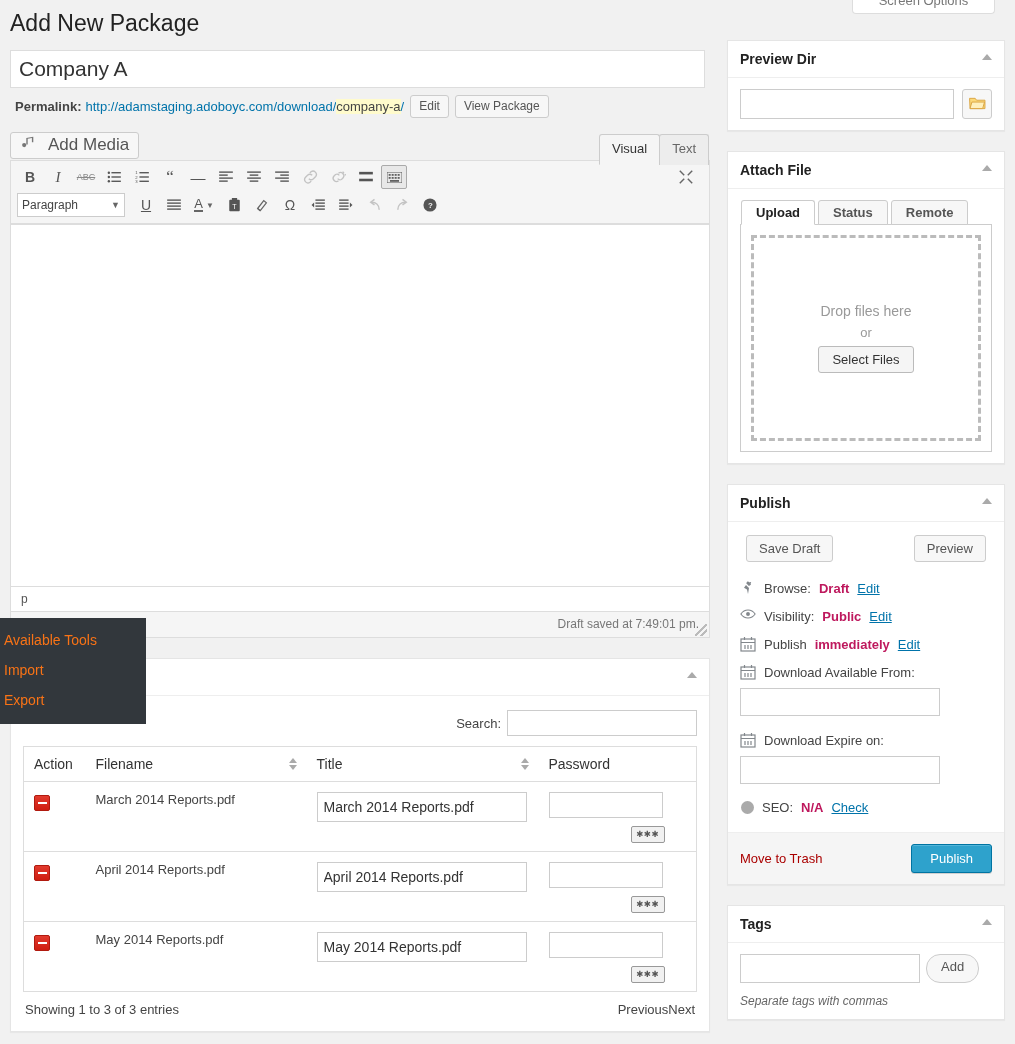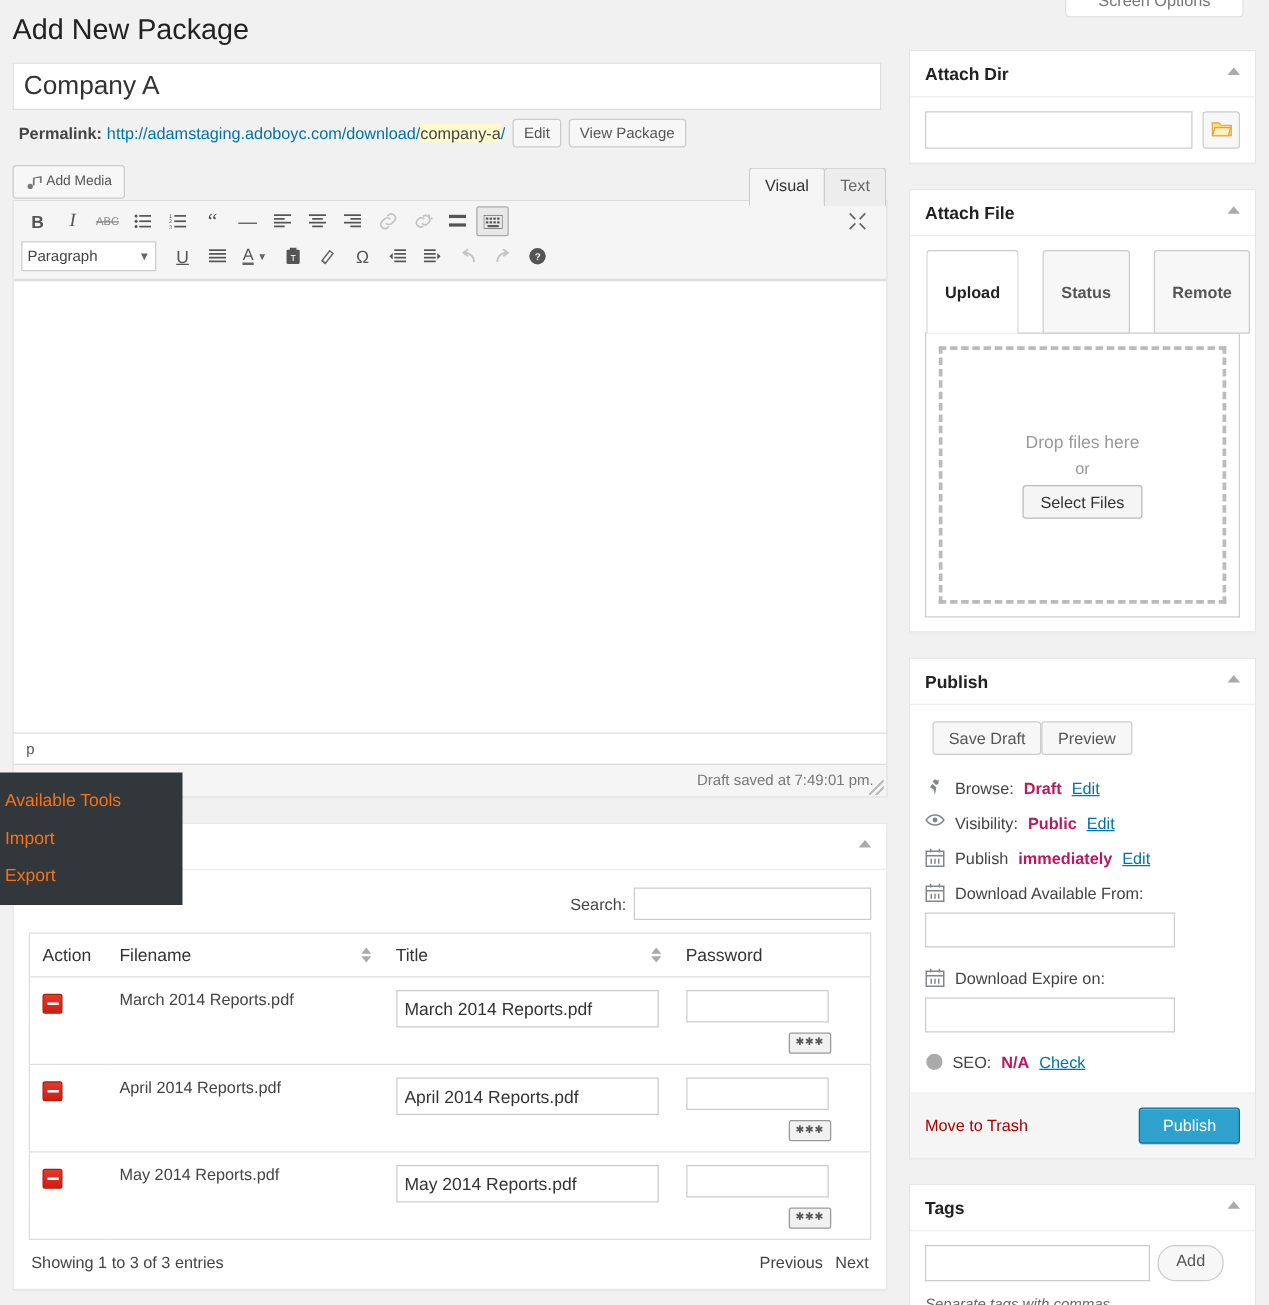--- a/index.html
+++ b/index.html
@@ -54,22 +54,22 @@
   .btn-small {
     display: inline-block; margin-left: 6px;
     padding: 1px 8px 2px; font-size: 12px; line-height: 18px;
     background: #f7f7f7; border: 1px solid #ccc; border-radius: 3px;
     color: #555; cursor: pointer; font-family: "Liberation Sans", sans-serif;
   }
 
   
   .editor-tools { position: relative; padding: 10px 0 0 0; height: 38px; }
   .add-media-btn {
-    display: inline-flex; align-items: flex-end; gap: 3px;
-    padding: 3px 9px 4px; font-size: 11px; line-height: 18px;
+    display: inline-flex; align-items: flex-start; gap: 14px;
+    padding: 3px 9px 4px; font-size: 17px; line-height: 18px;
     background: #f7f7f7; border: 1px solid #ccc; border-radius: 3px;
     color: #555; cursor: pointer;
   }
   .media-icon { display:inline-block; width:14px; height:14px; }
   .tabs-vt { position: absolute; right: 1px; top: 12px; display: flex; }
   .tab-vt {
     padding: 5px 12px 6px; font-size: 13px; line-height: 18px;
     border: 1px solid #ccc; border-bottom: none; cursor: pointer;
     background: #ededed; color: #666; margin-left: -1px;
     border-radius: 3px 3px 0 0;
@@ -177,21 +177,21 @@
   .stars-btn {
     display: inline-block; margin-top: 8px; margin-left: 82px;
     padding: 1px 5px; font-size: 11px; letter-spacing: 1px; color: #555;
     background: #f1f1f1; border: 1px solid #999; border-radius: 2px; cursor: pointer;
     font-family: "Liberation Mono", monospace; line-height: 13px;
   }
   .dt-bottom {
     display: flex; justify-content: space-between; align-items: center;
     padding: 10px 2px 2px; font-size: 13px; color: #444;
   }
-  .pager { display: flex; gap: 10px; }
+  .pager { display: flex; }
   .pager span { cursor: pointer; color: #444; }
 
   
   .panel {
     background: #fff; border: 1px solid #e5e5e5; margin-bottom: 20px;
     box-shadow: 0 1px 1px rgba(0,0,0,.04);
   }
   .panel-head {
     position: relative; padding: 10px 12px; border-bottom: 1px solid #eee;
     font-size: 14px; font-weight: bold; color: #222;
@@ -201,41 +201,41 @@
   .dir-row { display: flex; gap: 8px; align-items: center; }
   .dir-inp { flex: 1; height: 30px; }
   .folder-btn {
     width: 30px; height: 30px; border: 1px solid #ccc; background: #f7f7f7;
     border-radius: 3px; display: flex; align-items: center; justify-content: center;
     cursor: pointer;
   }
 
   .attach-tabs { display: flex; margin-bottom: -1px; padding-left: 1px; }
   .attach-tab {
-    padding: 25px 14px; font-size: 13px; font-weight: bold;
+    padding: 4px 14px; font-size: 13px; font-weight: bold;
     border: 1px solid #ccc; background: #f7f7f7; color: #555;
-    border-radius: 3px 3px 0 0; margin-right: 19px; cursor: pointer;
+    border-radius: 3px 3px 0 0; margin-right: 3px; cursor: pointer;
     position: relative; z-index: 1;
   }
   .attach-tab.active { background: #fff; border-bottom-color: #fff; color: #222; z-index: 2; }
   .attach-panel { border: 1px solid #ccc; background: #fff; padding: 10px; }
   .dropzone {
     border: 3px dashed #bbb; height: 206px;
     display: flex; flex-direction: column; align-items: center; justify-content: center;
     gap: 6px;
   }
   .drop-text { font-size: 14px; color: #999; }
   .drop-or { font-size: 13px; color: #999; }
   .select-files-btn {
     padding: 5px 13px; font-size: 13px; color: #333;
     background: #f5f5f5; border: 1px solid #bbb; border-radius: 3px; cursor: pointer;
   }
 
   
-  .pub-row1 { display: flex; padding: 2px 6px 12px; }
+  .pub-row1 { display: flex; justify-content: space-between; padding: 2px 6px 12px; }
   .btn-sec {
     padding: 5px 12px; font-size: 13px; color: #555;
     background: #f7f7f7; border: 1px solid #ccc; border-radius: 3px; cursor: pointer;
   }
   .pub-line {
     display: flex; align-items: center; gap: 8px;
     padding: 6px 0; font-size: 13px; color: #444;
   }
   .pub-line b { font-weight: bold; color: #be185d; }
   .lnk { color: #0073aa; text-decoration: underline; cursor: pointer; }
@@ -592,21 +592,21 @@
           </span>
         </div>
       </div>
     </div>
   </div>
 
   <div class="col-side">
 
     <div class="panel">
       <div class="panel-head">
-        <span>Attach Dir</span>
+        <span>Preview Dir</span>
         <span class="toggle-arrow"></span>
       </div>
       <div class="panel-body">
         <div class="dir-row">
           <input class="inp dir-inp" type="text" value="" style="">
           <span class="folder-btn">
             <span>
               <svg width="17" height="14" viewBox="0 0 18 15">
                 <path d="M0.5 2.5h6l1.5 2h9v9h-16z" fill="#fcd979" stroke="#d9a441" stroke-width="1"></path>
                 <path d="M3 6.5h13.5l-2 7h-13.5z" fill="#fff0bd" stroke="#d9a441" stroke-width="1"></path>

